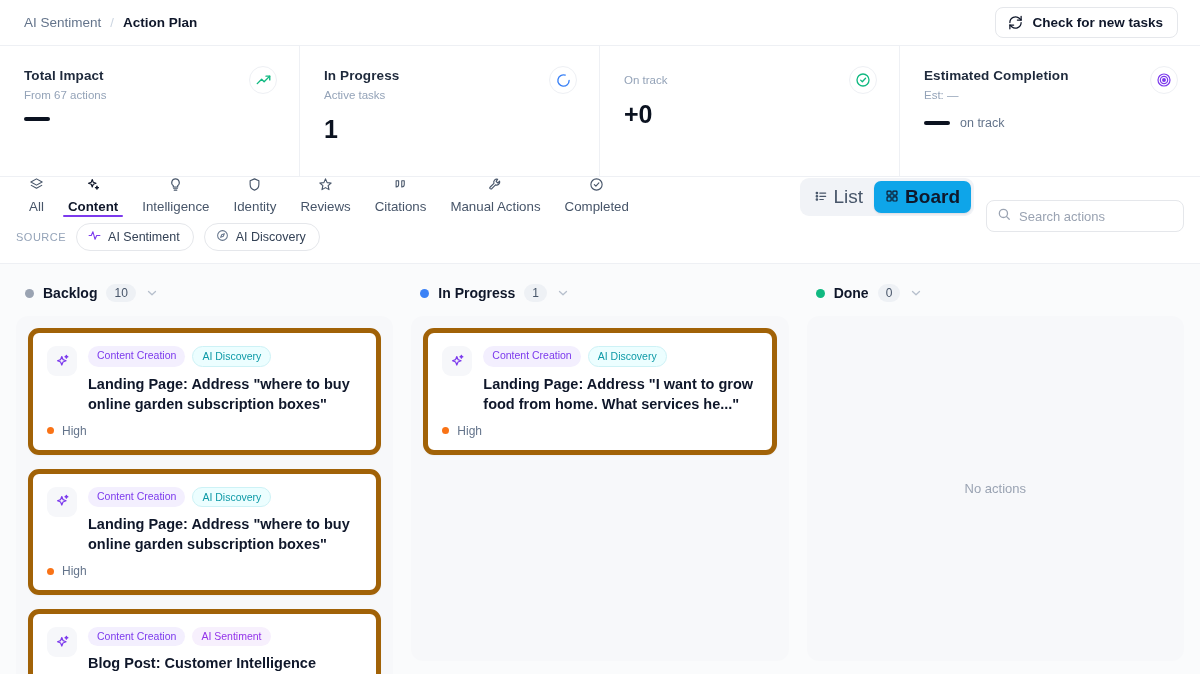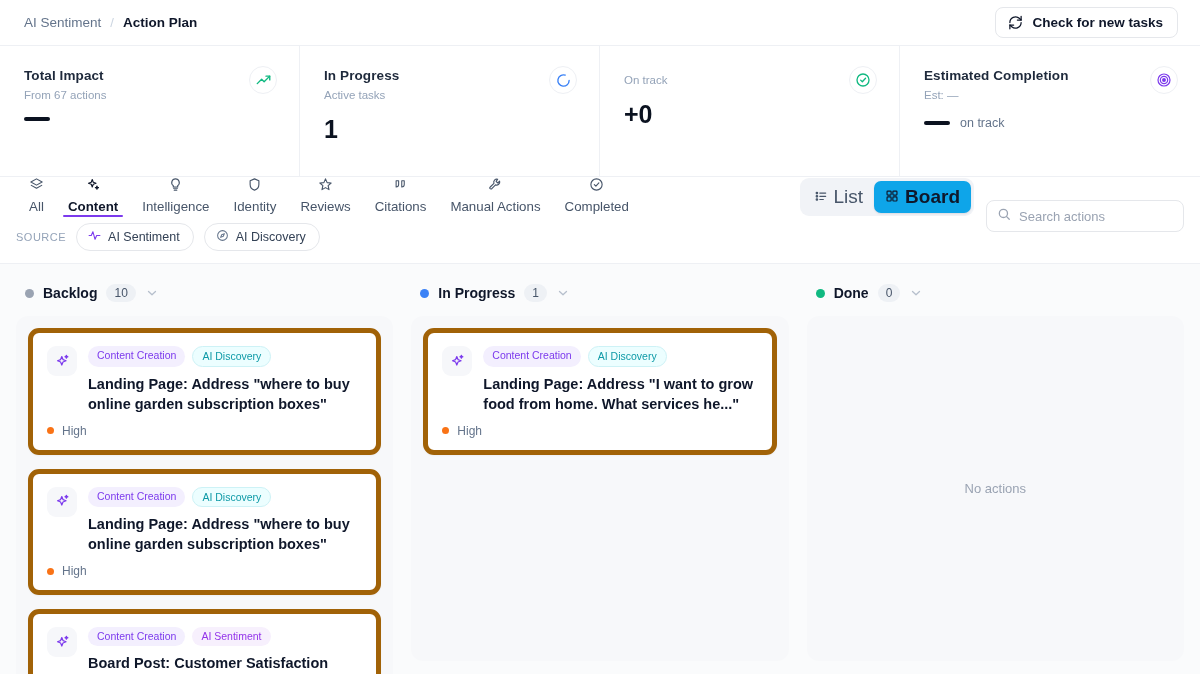--- a/index.html
+++ b/index.html
@@ -461,21 +461,21 @@
               <svg width="17" height="17" viewBox="0 0 24 24" fill="none" stroke="#7c3aed" stroke-width="1.7" stroke-linejoin="round" stroke-linecap="round">
                 <path d="M11 5l1.7 4.3L17 11l-4.3 1.7L11 17l-1.7-4.3L5 11l4.3-1.7z"></path>
                 <path d="M17.5 3.2l.6 1.5 1.5.6-1.5.6-.6 1.5-.6-1.5-1.5-.6 1.5-.6z"></path>
               </svg>
             </div>
             <div class="card-main">
               <div class="badges">
                 <span class="badge cat">Content Creation</span>
                 <span class="badge src-sentiment">AI Sentiment</span>
               </div>
-              <div class="card-title">Board Post: Customer Satisfaction</div>
+              <div class="card-title">Blog Post: Customer Intelligence</div>
             </div>
           </div>
         </div>
 
       </div>
     </div>
 
     <div>
       <div class="colhead">
         <span class="dot" style="background:#3b82f6"></span>

